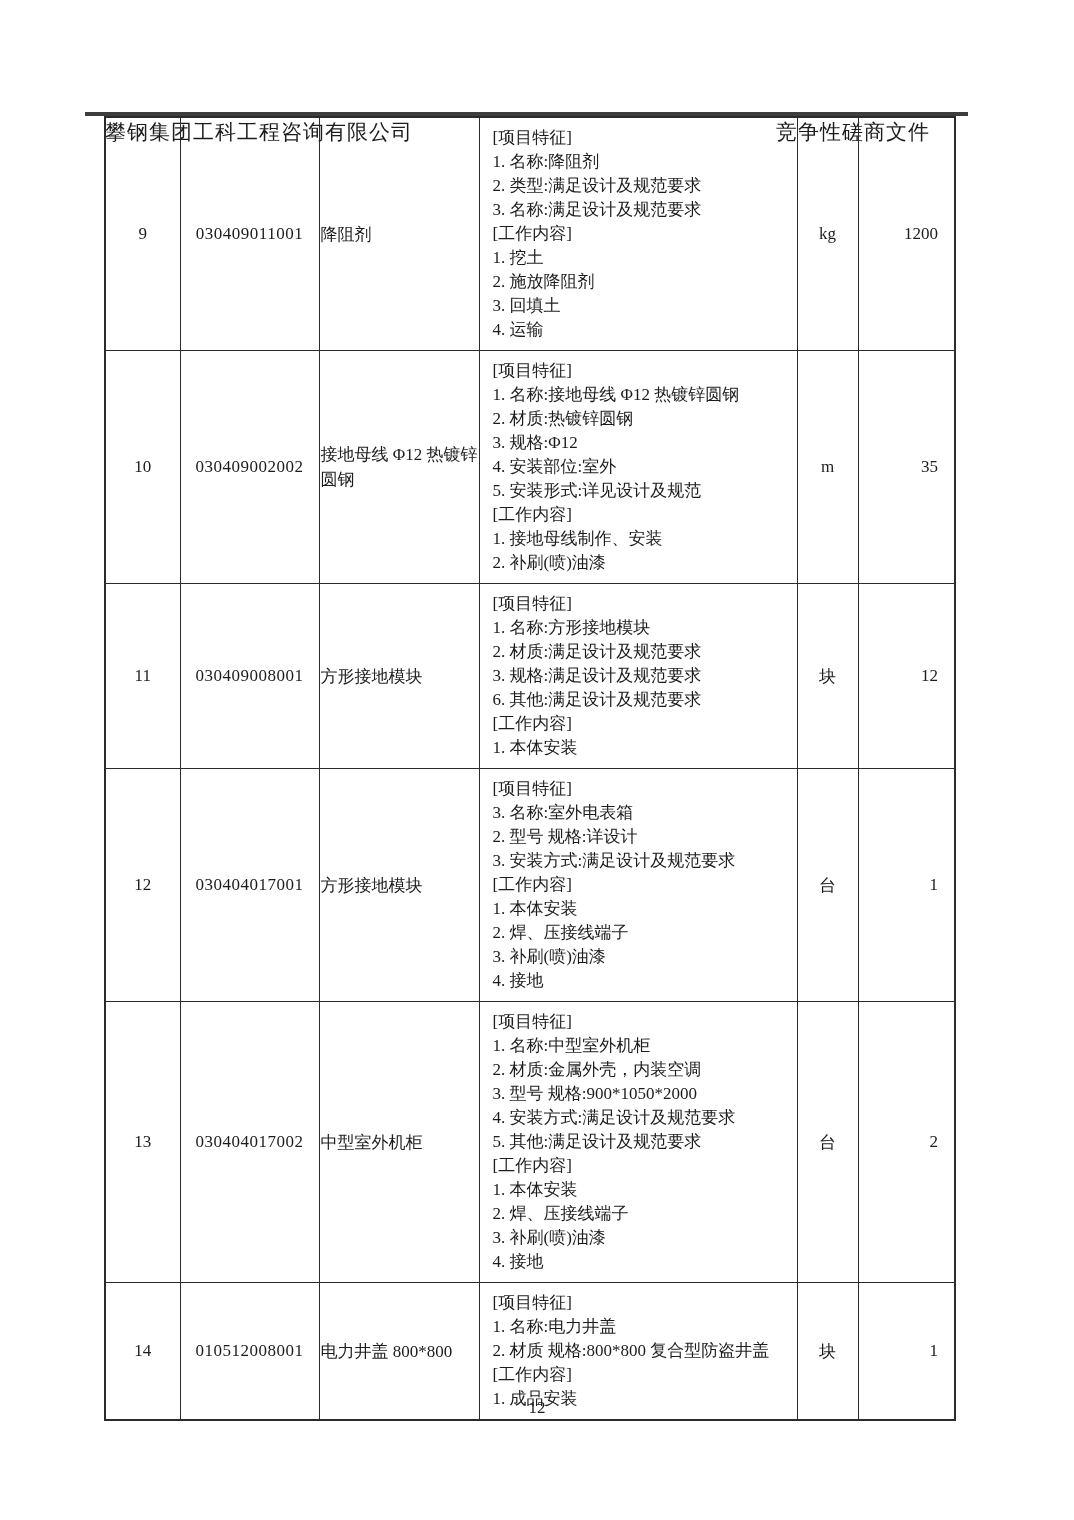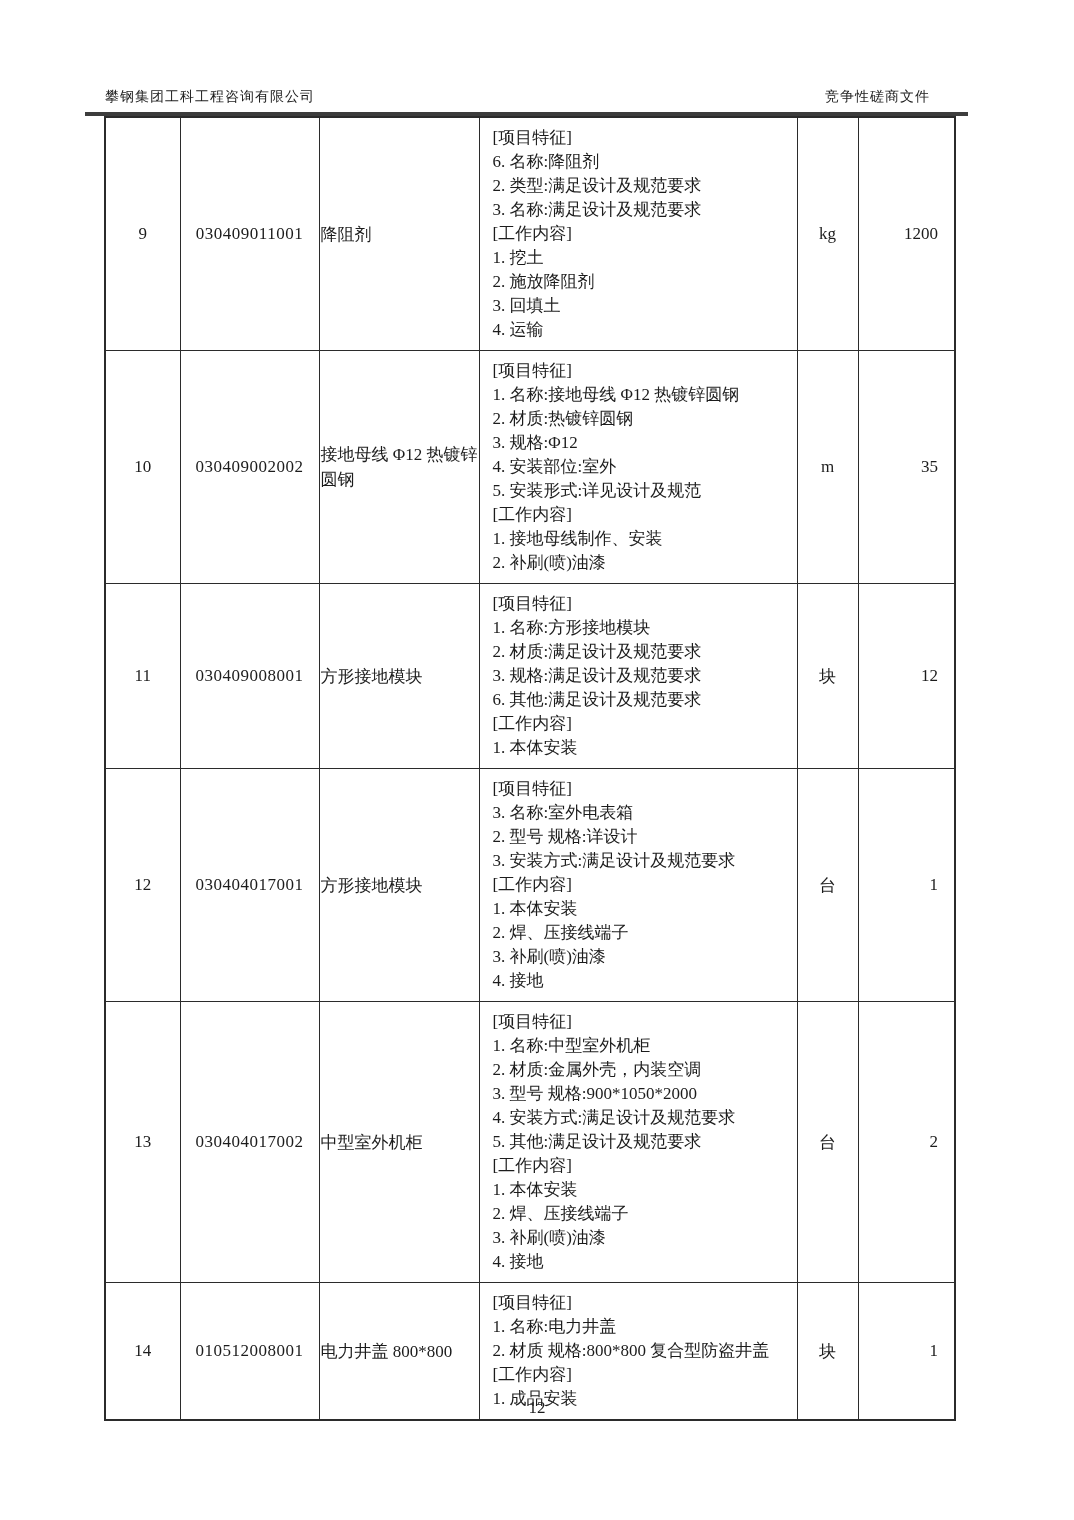--- a/index.html
+++ b/index.html
@@ -7,24 +7,24 @@
     position:relative;
     width:1074px; height:1520px;
     background:#ffffff;
     font-family:"Liberation Serif","DejaVu Serif",serif;
     color:#1c1c1c;
     overflow:hidden;
   }
   .header {
     position:absolute; left:85px; top:84px; width:883px;
     display:flex; justify-content:space-between; align-items:flex-end;
-    font-size:14px; line-height:26px;
+    font-size:21px; line-height:26px;
   }
   .header .h-left  { padding-left:20px; letter-spacing:1px; }
-  .header .h-right { padding-right:38px; letter-spacing:1px; }
+  .header .h-right { padding-right:38px; letter-spacing:1px;margin-top:35px; }
   .header-rule {
     position:absolute; left:85px; top:112px; width:883px; height:4px;
     background:#3d3d3d;
   }
   table.boq {
     position:absolute; left:104px; top:116px; width:850px;
     border-collapse:collapse; table-layout:fixed;
     font-size:17px;
   }
   table.boq { border:2px solid #2b2b2b; }
@@ -65,21 +65,21 @@
       <col style="width:61px">
       <col style="width:97px">
     </colgroup>
     <tbody>
   <tr>
     <td class="c-no">9</td>
     <td class="c-code">030409011001</td>
     <td class="c-name">降阻剂</td>
     <td class="c-feat">
             <div>[项目特征]</div>
-            <div>6. 名称:降阻剂</div>
+            <div>1. 名称:降阻剂</div>
             <div>2. 类型:满足设计及规范要求</div>
             <div>3. 名称:满足设计及规范要求</div>
             <div>[工作内容]</div>
             <div>1. 挖土</div>
             <div>2. 施放降阻剂</div>
             <div>3. 回填土</div>
             <div>4. 运输</div>
           </td>
     <td class="c-unit">kg</td>
     <td class="c-qty">1200</td>

